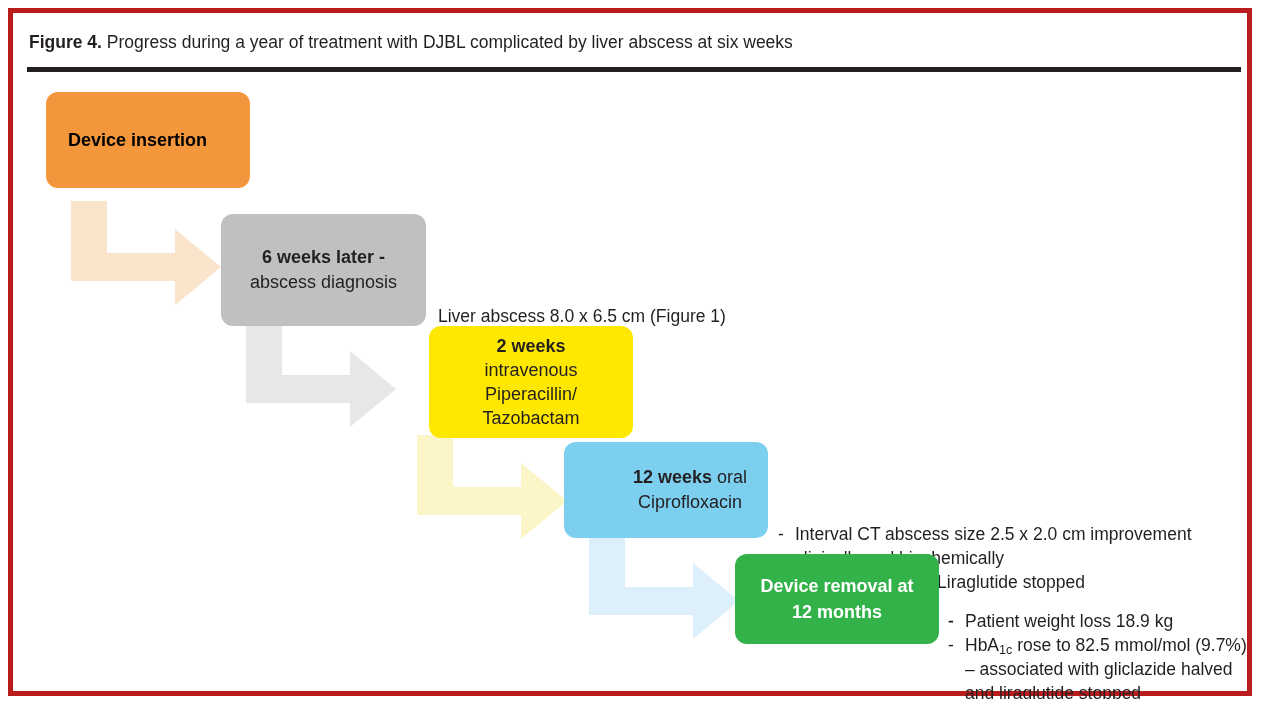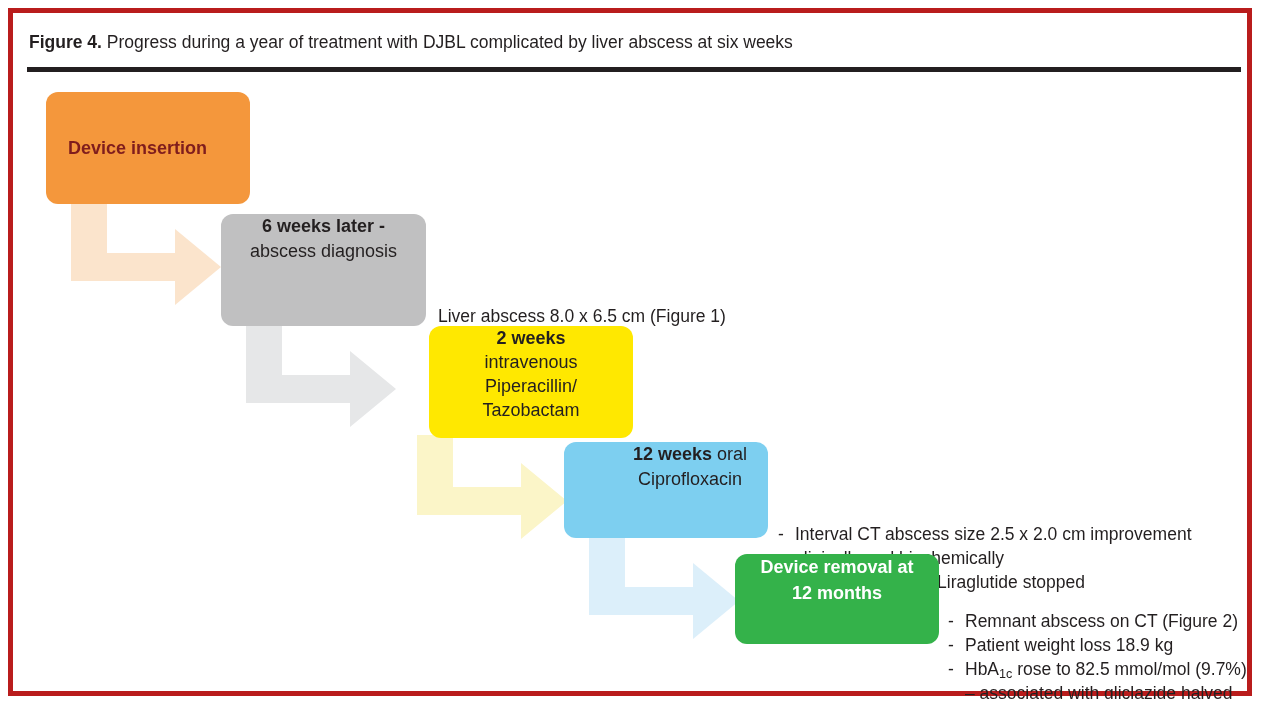--- a/index.html
+++ b/index.html
@@ -20,28 +20,28 @@
   .fig-caption .fig-num{font-weight:bold;}
   .fig-caption .fig-text{font-weight:normal;}
   .caption-rule{
     position:absolute;left:14px;top:54px;width:1214px;height:5px;background:#231f20;
   }
   .canvas{position:absolute;left:0;top:60px;width:1244px;height:626px;overflow:hidden;}
 
   
   .node{
     position:absolute;border-radius:12px;display:flex;align-items:center;
-    justify-content:flex-start;text-align:center;box-sizing:border-box;
+    justify-content:center;text-align:center;box-sizing:border-box;
     z-index:3;
   }
   .node .line{display:block;}
   .node b{font-weight:bold;}
   #node-device-insertion{
-    left:33px;top:19px;width:204px;height:112px;background:#F4973C;
-    font-size:18px;color:#7f1d1d;justify-content:flex-start;padding-left:22px;
+    left:33px;top:19px;width:204px;height:96px;background:#F4973C;
+    font-size:18px;color:#000000;justify-content:flex-start;padding-left:22px;
     font-weight:bold;
   }
   #node-abscess-diagnosis{
     left:208px;top:141px;width:205px;height:112px;background:#C0C0C1;
     font-size:18px;color:#231f20;flex-direction:column;line-height:25px;
   }
   #node-antibiotics-iv{
     left:383px;top:253px;width:204px;height:112px;background:#FFE800;
     font-size:18px;color:#231f20;flex-direction:column;line-height:24px;margin-left:33px;
   }
@@ -141,21 +141,20 @@
           <span class="dash">-</span>
           <span>Gliclazide halved, Liraglutide stopped</span>
         </li>
       </ul>
     </div>
 
     <div class="side-note" id="notes-device-removal">
       <ul class="bullet-list">
         <li>
           <span class="dash">-</span>
-          <span>Remnant abscess on CT (Figure 2)</span>
         </li>
         <li>
           <span class="dash">-</span>
           <span>Patient weight loss 18.9 kg</span>
         </li>
         <li>
           <span class="dash">-</span>
           <span><span>HbA</span><sub>1c</sub><span> rose  to 82.5 mmol/mol (9.7%) – associated with gliclazide halved and liraglutide stopped</span></span>
         </li>
       </ul>

